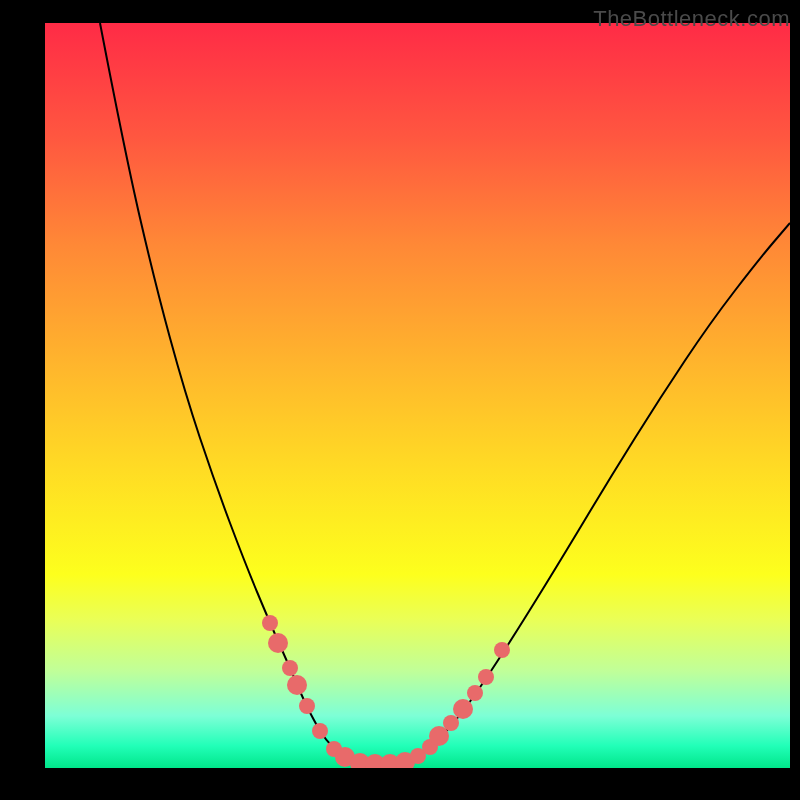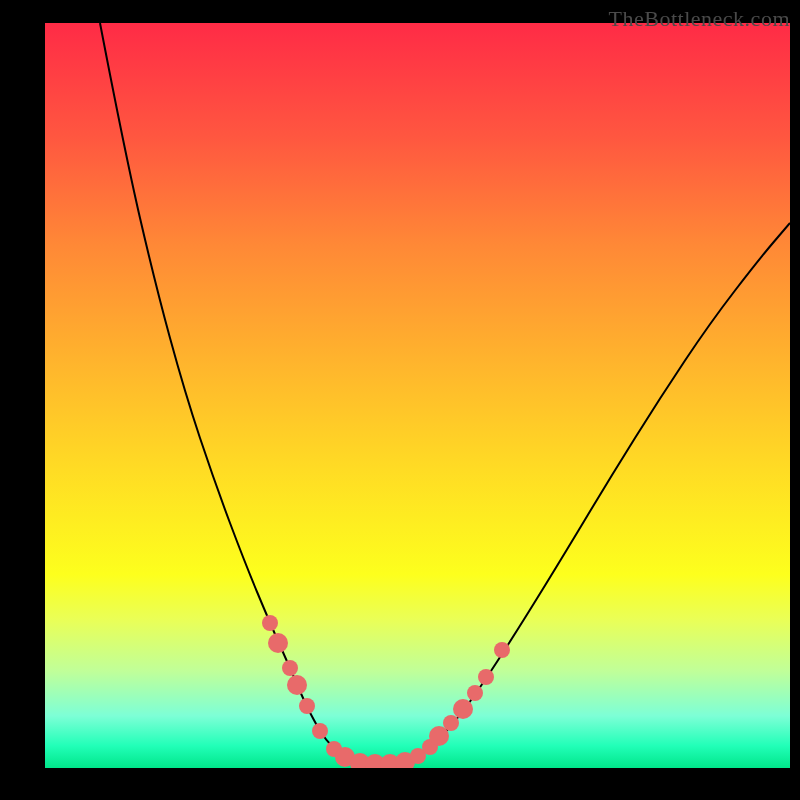--- a/index.html
+++ b/index.html
@@ -1,17 +1,17 @@
 <!DOCTYPE html>
 <html><head>
 <meta charset="utf-8">
 <style>
   * { margin: 0; padding: 0; box-sizing: border-box; }
   body { width: 800px; height: 800px; background: #000; position: relative; font-family: Arial, sans-serif; }
-  .watermark { position: absolute; top: 6px; right: 10px; color: #4a4a4a; font-size: 22px; letter-spacing: 0.5px; z-index: 10; font-family: Liberation Serif, serif; }
+  .watermark { position: absolute; top: 6px; right: 10px; color: #4a4a4a; font-size: 22px; letter-spacing: 0.5px; z-index: 10; }
   .plot-area { position: absolute; left: 45px; top: 23px; width: 745px; height: 745px; background: linear-gradient(to bottom, #ff2b46 0%, #ff5640 15%, #ff8936 30%, #ffb32d 45%, #ffdc24 60%, #fdff1d 74%, #eaff56 80%, #c0ff99 87%, #7dffd6 93%, #22ffb8 97%, #00e68a 100%); }
   svg.curves { position: absolute; left: 0; top: 0; width: 745px; height: 745px; }
   .curve-path { fill: none; stroke: #000; stroke-width: 2; }
   .dot { fill: #e86a6a; }
 </style>
 </head>
 <body>
 
 <div class="watermark">TheBottleneck.com</div>
 

